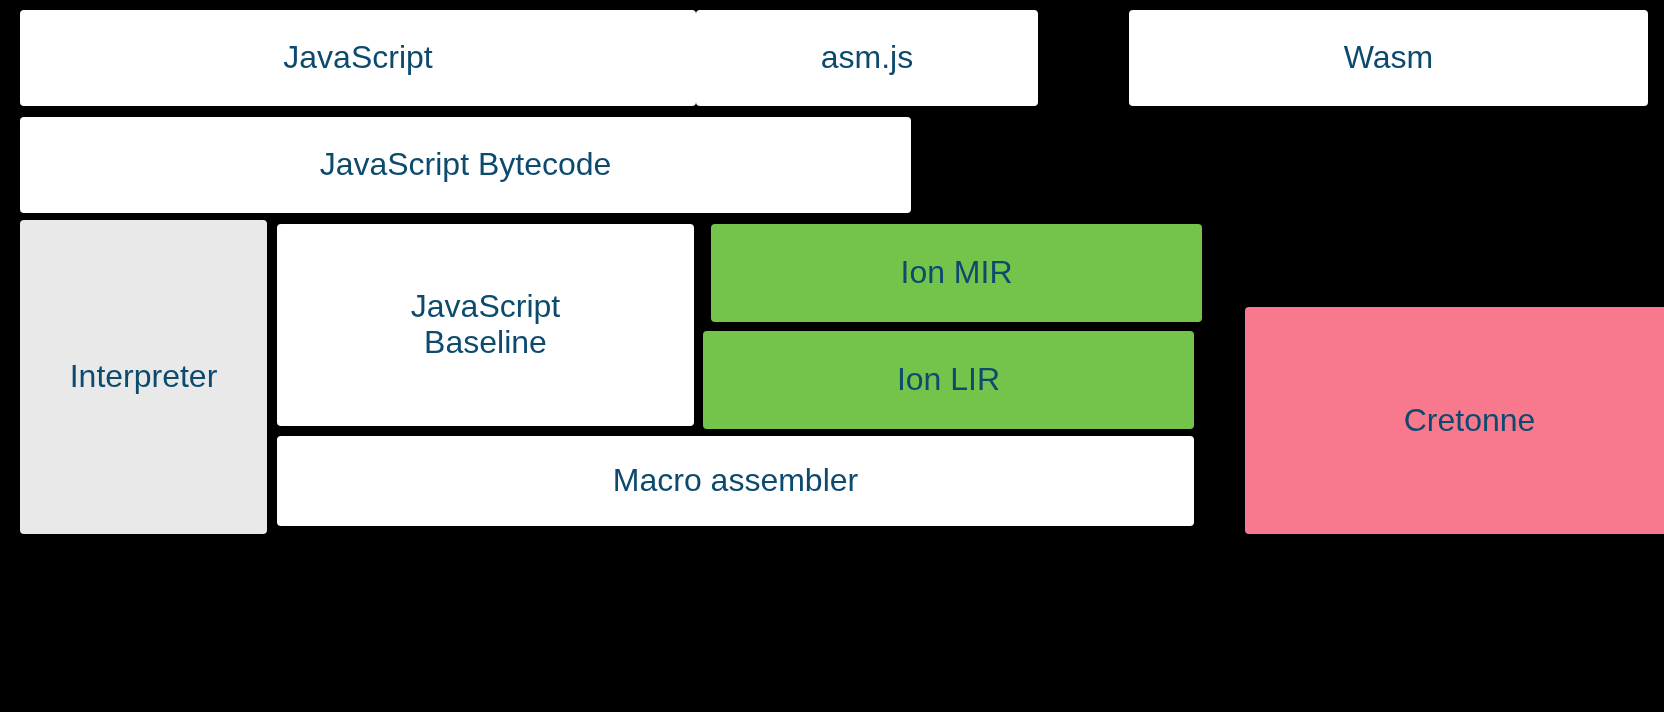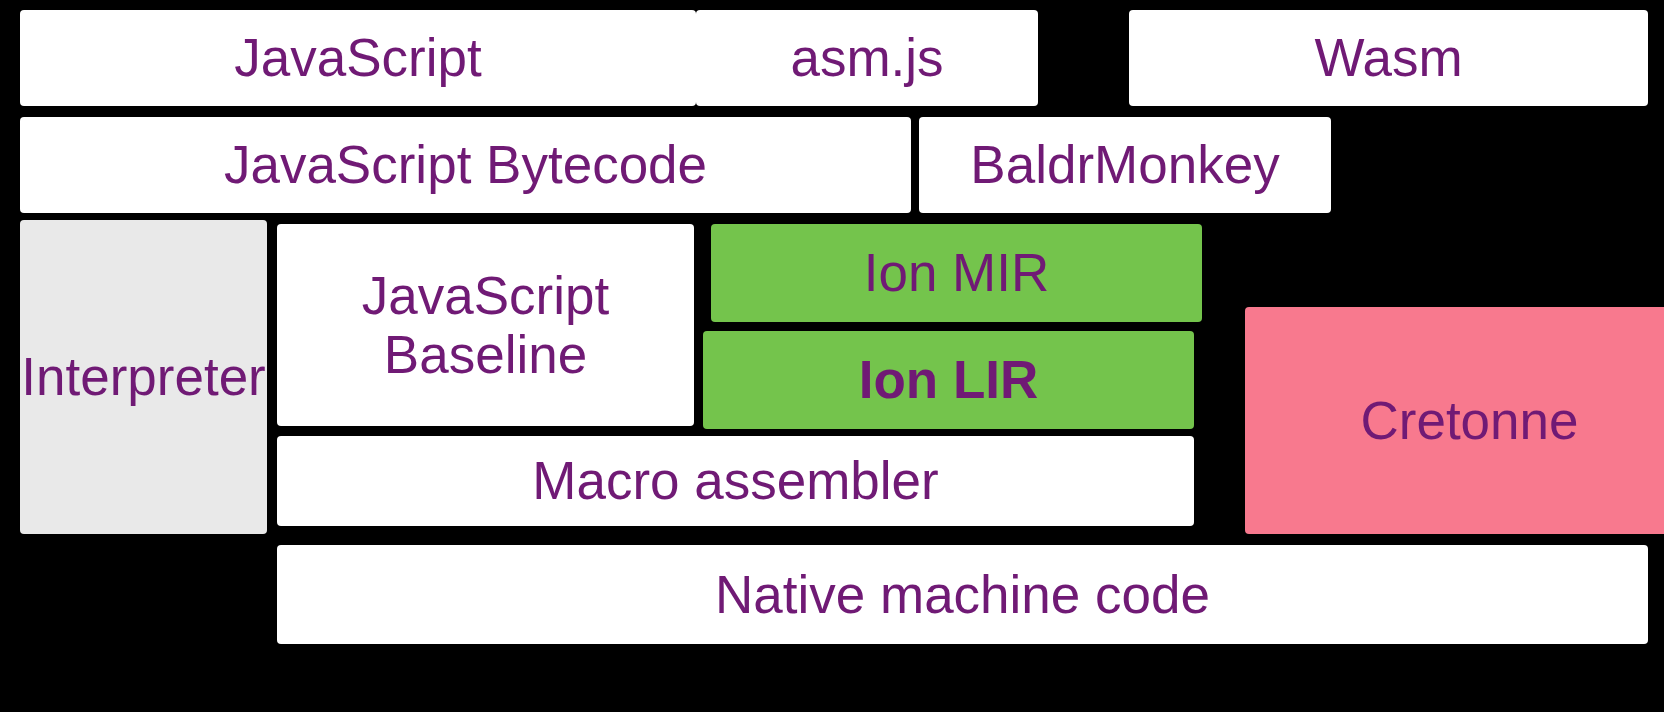--- a/index.html
+++ b/index.html
@@ -20,22 +20,22 @@
     background: #000000;
   }
   .node {
     position: absolute;
     box-sizing: border-box;
     border-radius: 4px;
     display: flex;
     align-items: center;
     justify-content: center;
     text-align: center;
-    color: #701a75;
-    font-size: 53px;
+    color: #0c4a6e;
+    font-size: 32px;
     line-height: 1.12;
     font-family: "Liberation Sans", sans-serif;
     white-space: pre-line;
     user-select: none;
   }
   .fill-white { background: #FFFFFF; }
   .fill-gray  { background: #E9E9E9; }
   .fill-green { background: #74C44C; }
   .fill-pink  { background: #F8798E; margin-left: 46px; }
   .node-label {
@@ -45,22 +45,20 @@
   }
 </style>
 </head>
 <body>
 
 <div id="diagram" style="background: rgb(0, 0, 0);">
     <div class="node fill-white" style="left: 20px; top: 10px; width: 676px; height: 96px;"><span class="node-label">JavaScript</span></div>
     <div class="node fill-white" style="left: 696px; top: 10px; width: 342px; height: 96px;"><span class="node-label">asm.js</span></div>
     <div class="node fill-white" style="left: 1129px; top: 10px; width: 519px; height: 96px;"><span class="node-label">Wasm</span></div>
     <div class="node fill-white" style="left: 20px; top: 117px; width: 891px; height: 96px;"><span class="node-label">JavaScript Bytecode</span></div>
-    <div class="node fill-white" style="left: 919px; top: 117px; width: 412px; height: 96px;"><span class="node-label">BaldrMonkey</span></div>
     <div class="node fill-gray" style="left: 20px; top: 220px; width: 247px; height: 314px;"><span class="node-label">Interpreter</span></div>
     <div class="node fill-white" style="left: 277px; top: 224px; width: 417px; height: 202px;"><span class="node-label">JavaScript
 Baseline</span></div>
     <div class="node fill-green" style="left: 703px; top: 224px; width: 491px; height: 98px; margin-left: 8px;"><span class="node-label">Ion MIR</span></div>
-    <div class="node fill-green" style="left: 703px; top: 331px; width: 491px; height: 98px; font-weight: bold;"><span class="node-label">Ion LIR</span></div>
+    <div class="node fill-green" style="left: 703px; top: 331px; width: 491px; height: 98px;"><span class="node-label">Ion LIR</span></div>
     <div class="node fill-white" style="left: 277px; top: 436px; width: 917px; height: 90px;"><span class="node-label">Macro assembler</span></div>
     <div class="node fill-pink" style="left: 1199px; top: 307px; width: 449px; height: 227px;"><span class="node-label">Cretonne</span></div>
-    <div class="node fill-white" style="left: 277px; top: 545px; width: 1371px; height: 99px;"><span class="node-label">Native machine code</span></div>
   </div>
 
 </body></html>

